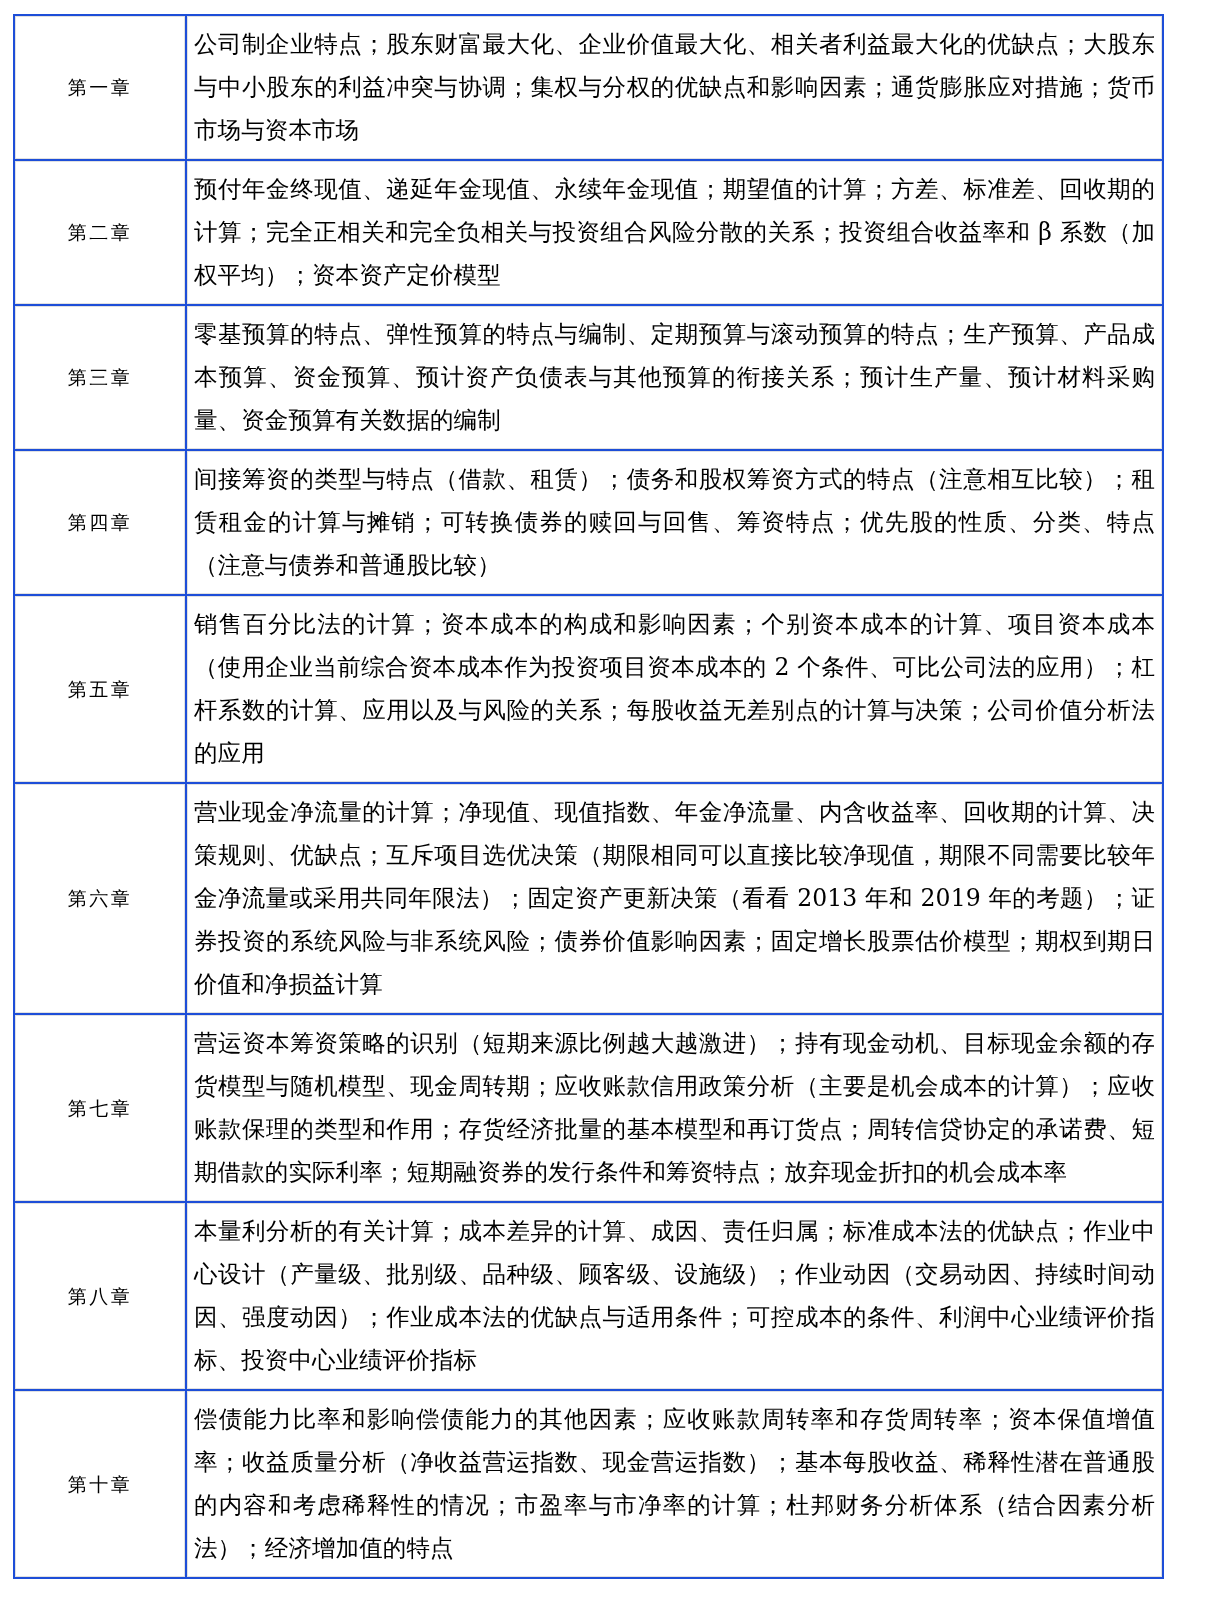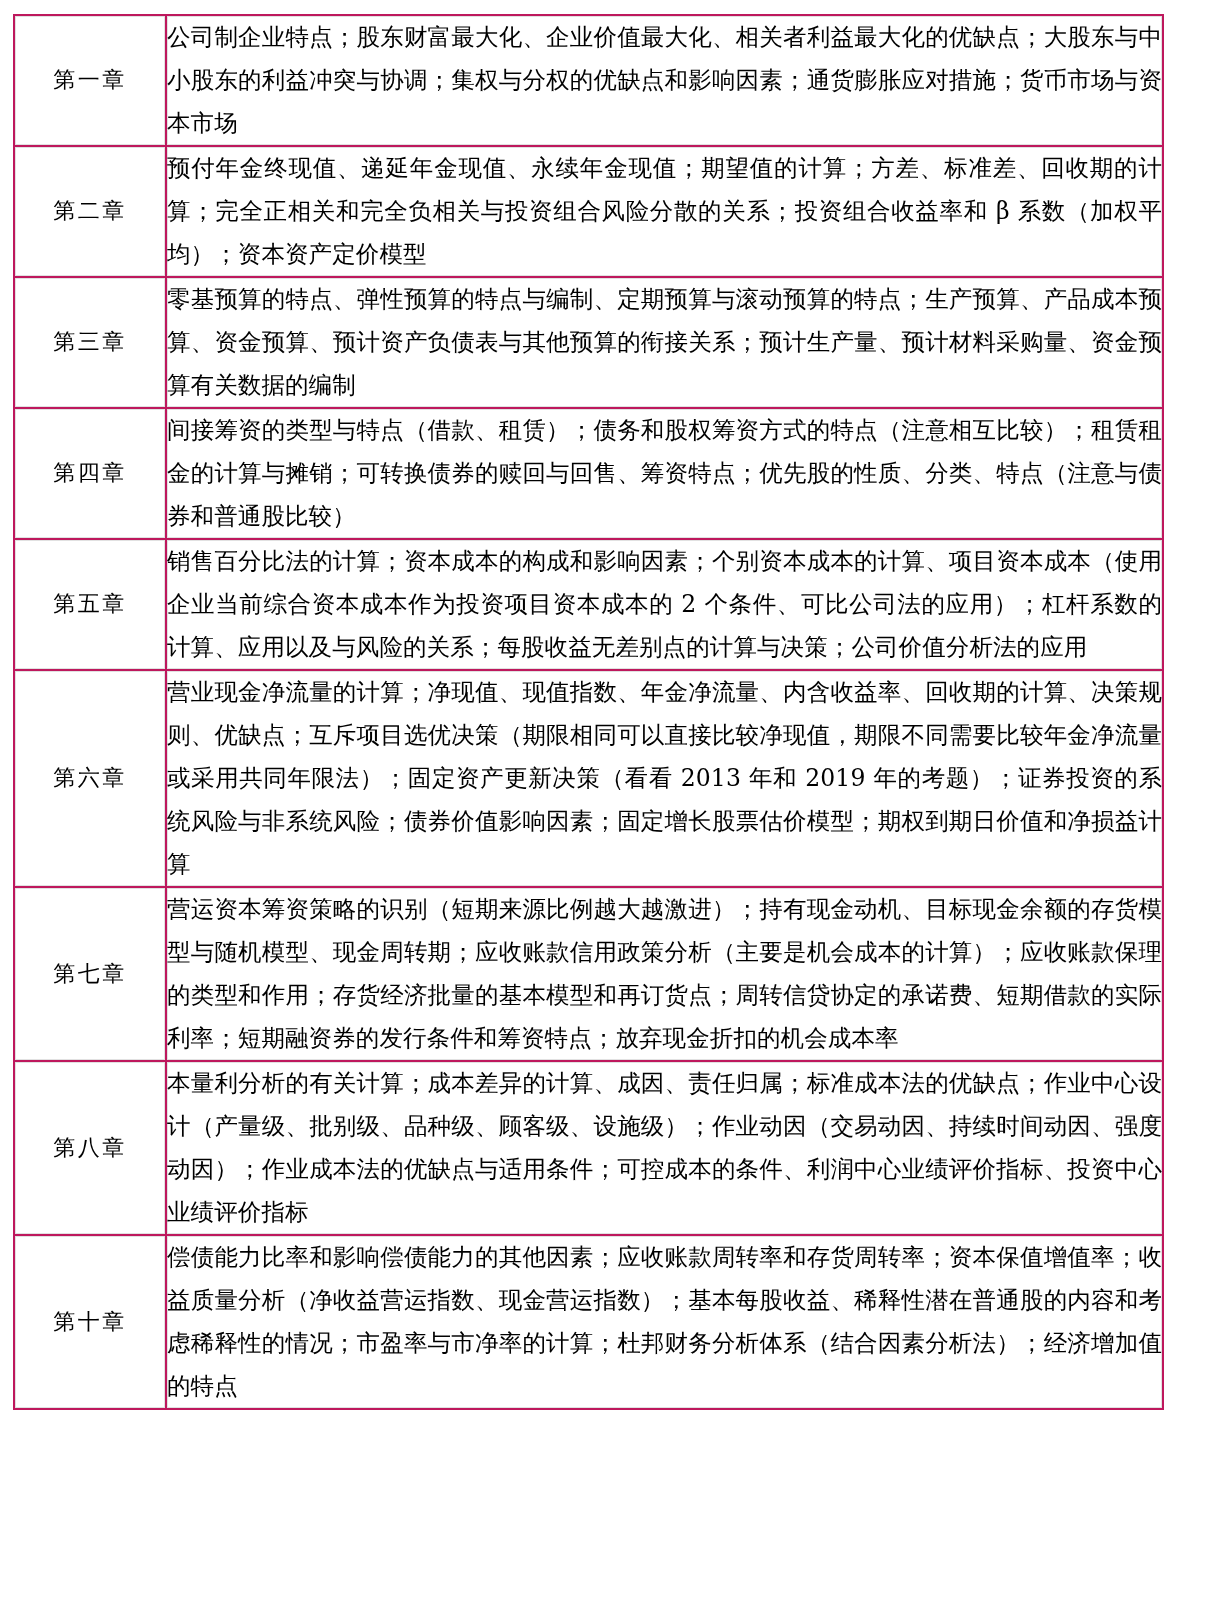--- a/index.html
+++ b/index.html
@@ -29,29 +29,29 @@
     table-layout: fixed;
     border: 2px solid #000000;
   }
 
   table.syllabus tr {
     border-top: 2px solid #000000;
     border-bottom: 2px solid #000000;
   }
 
   table.syllabus td {
-    border: 2px solid #be185d;
+    border: 2px solid #1d4ed8;
     vertical-align: middle;
-    padding: 0;
+    padding: 7px;
   }
 
   td.chapter-cell {
-    width: 152px;
+    width: 172px;
     text-align: center;
-    font-size: 22px;
+    font-size: 19px;
     letter-spacing: 2.5px;
     line-height: 1.4;
     padding: 6px 4px;
     box-sizing: border-box;
   }
 
   td.content-cell {
     padding: 9px 10px 11px 11px;
     box-sizing: border-box;
   }

